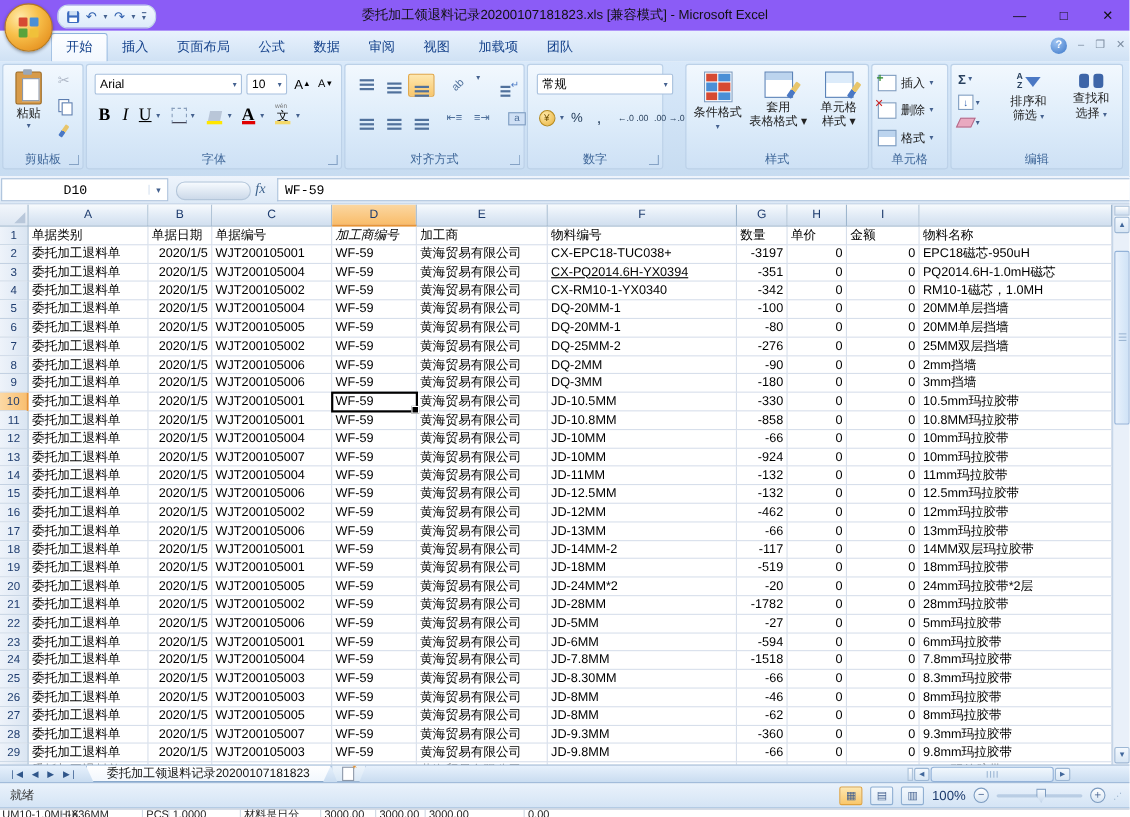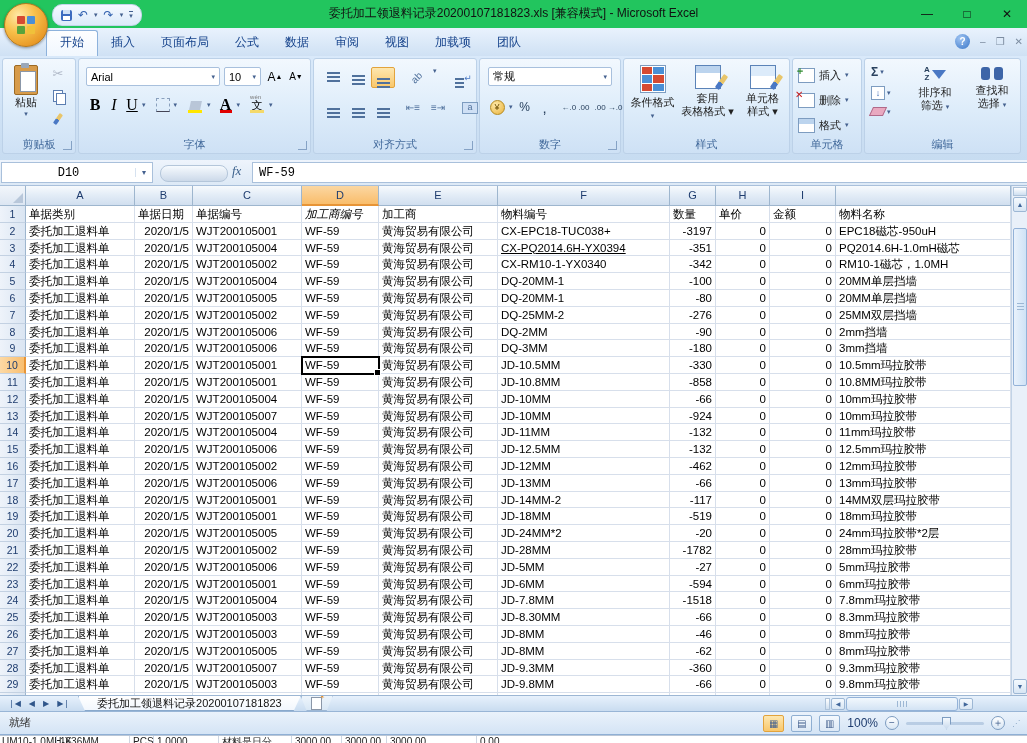--- a/index.html
+++ b/index.html
@@ -1,21 +1,21 @@
 <!DOCTYPE html>
 <html><head>
 <meta charset="utf-8">
 <style>
   html,body{margin:0;padding:0}
   body{width:1027px;height:743px;position:relative;overflow:hidden;
        font-family:"Liberation Sans","DejaVu Sans",sans-serif;background:#fff;
        -webkit-font-smoothing:antialiased}
   .abs{position:absolute}
   
-  #titlebar{left:0;top:0;width:1027px;height:28px;background:#22c55e}
+  #titlebar{left:0;top:0;width:1027px;height:28px;background:#8b5cf6}
   #title{width:100%;text-align:center;line-height:26px;font-size:12px;color:#111}
   #win-controls{right:0;top:0;height:28px;display:flex}
   .wbtn{width:40px;height:28px;display:flex;align-items:center;justify-content:center;
         font-size:12px;color:#111}
   #office-btn{left:4px;top:3px;width:42px;height:42px;border-radius:50%;z-index:9;
       background:radial-gradient(circle at 32% 28%,#ffe9a8,#f8c04a 40%,#e99a28 75%,#c97d12);
       border:1px solid #b5791f;box-shadow:0 1px 3px rgba(0,0,0,.4);display:flex;
       align-items:center;justify-content:center}
   #office-logo{width:18px;height:18px;display:grid;grid-template-columns:8px 8px;
       grid-template-rows:8px 8px;gap:2px}
@@ -328,21 +328,21 @@
       <div class="btn" style="width:24px;height:21px;font-size:10px;color:#50719c">≡⇥</div>
       <div class="btn" style="width:26px;height:21px;margin-left:6px;font-size:9px;color:#50719c">
           <span style="border:1px solid #7d9cc0;background:#cfe0f5;width:14px;height:10px;text-align:center;line-height:9px;display:block">a</span>
         </div>
       <span class="caret">▾</span>
     </div>
     <div class="glabel">对齐方式</div>
     <div class="launcher"></div>
   </div>
 
-  <div class="group" style="left:479px;width:142px">
+  <div class="group" style="left:479px;width:124px">
     <div class="combo abs" style="left:8px;top:8px;width:124px">
       <span>常规</span>
         <span class="caret">▾</span>
     </div>
     <div class="abs" style="left:8px;top:38px;display:flex;align-items:center;gap:3px">
       <div class="btn" style="width:18px;height:20px">
         <span style="width:13px;height:13px;border-radius:50%;background:radial-gradient(circle at 35% 30%,#ffe9a8,#e8b23c);border:1px solid #b58a1f;font-size:9px;line-height:13px;text-align:center;color:#6b4b00">¥</span>
       </div>
       <span class="caret">▾</span>
       <div class="btn" style="width:18px;height:20px;font-size:12px;color:#29415e">%</div>

